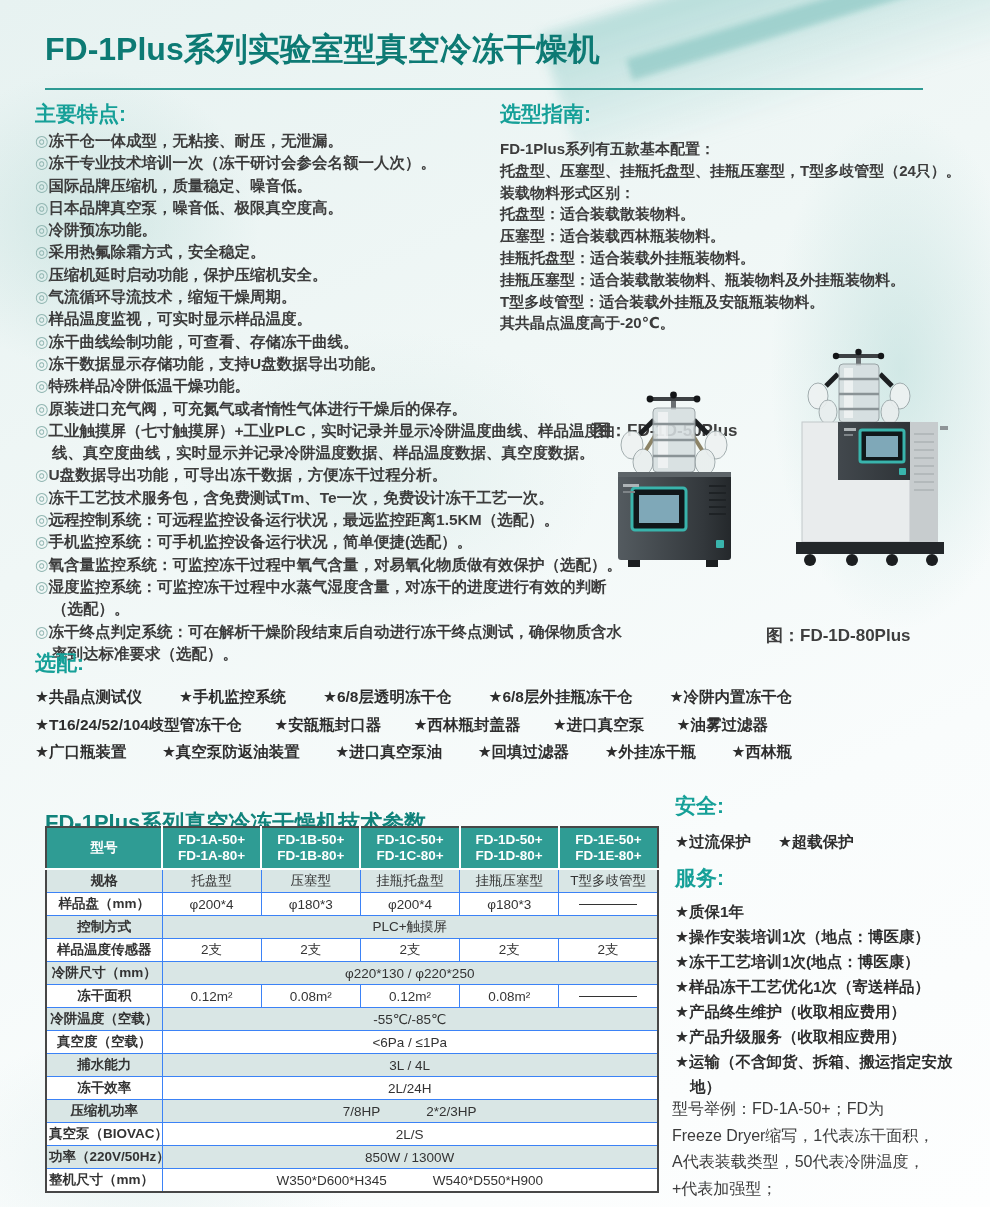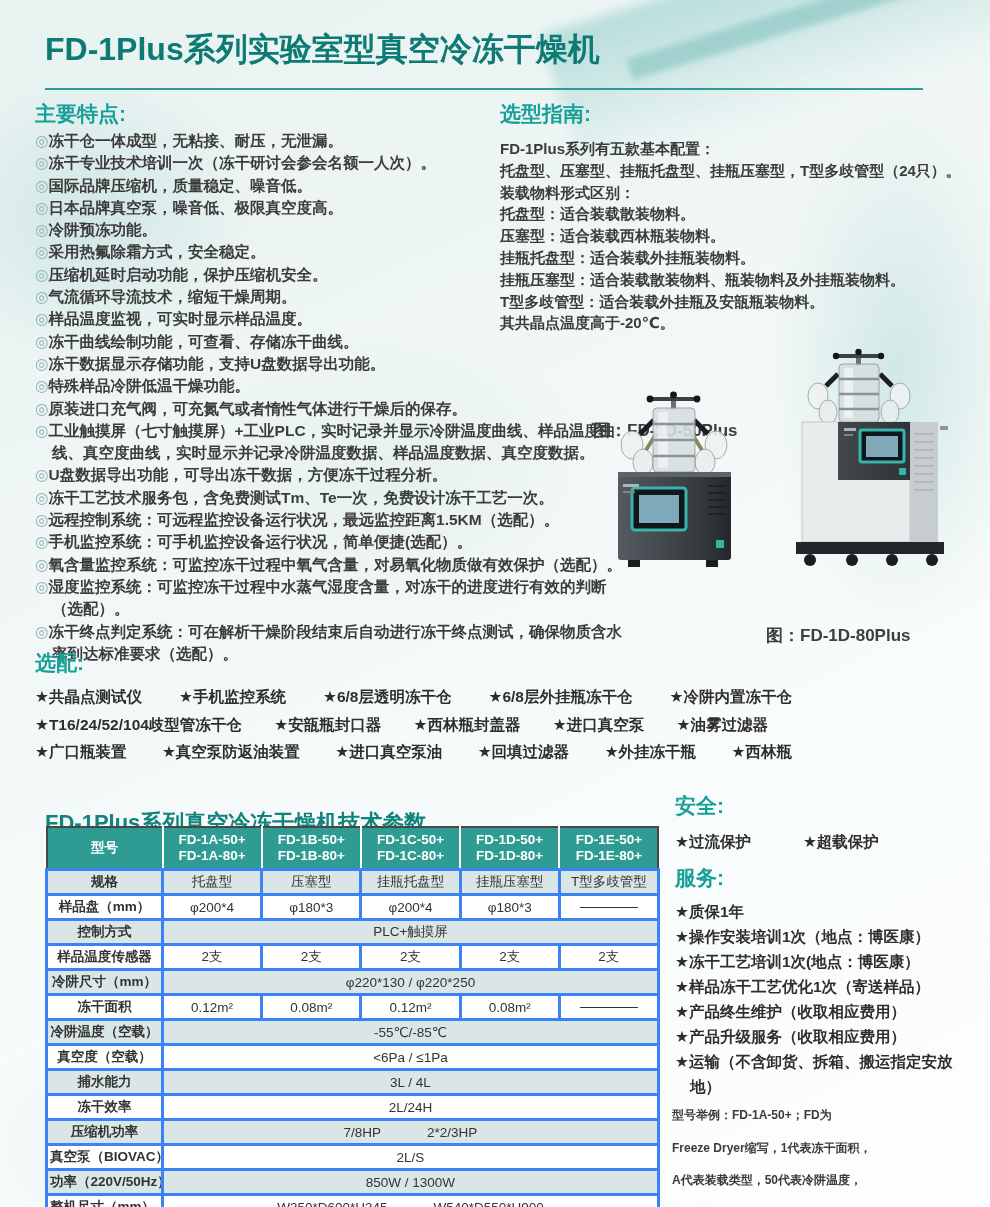--- a/index.html
+++ b/index.html
@@ -57,37 +57,37 @@
   table.specs col.lab{width:116px;}
   table.specs col.dat{width:99.2px;}
   table.specs th{
     background:#2f9c94;color:#fff;font-weight:bold;
     border:2px solid #fff;border-top:none;
     height:40px;padding:0;line-height:16px;font-size:13.5px;
   }
   table.specs th:first-child{border-left:none;}
   table.specs th:last-child{border-right:none;}
   table.specs td{
-    border:3px solid #3b82f6;height:22px;padding:0 2px;
+    border:1px solid #3b82f6;height:22px;padding:0 2px;
     text-align:center;vertical-align:middle;color:#333;
     white-space:nowrap;overflow:hidden;
   }
   table.specs tr.stripe td{background:#d9e6e5;}
   table.specs td.lab{font-weight:600;}
   .blankline{display:inline-block;width:58px;height:1px;background:#333;vertical-align:middle;}
   .gap2{margin-left:46px;}
 
-  .safety-items{display:flex;gap:52px;}
+  .safety-items{display:flex;gap:27px;}
   .star-item{font-size:15.5px;font-weight:600;color:#2e2e2e;white-space:nowrap;}
 
   .service-list{left:675px;top:899px;width:294px;}
   .service-item{font-size:15.5px;font-weight:600;line-height:25px;color:#2e2e2e;padding-left:15px;text-indent:-15px;}
 
   .model-example{left:672px;top:1096px;width:312px;}
-  .model-line{font-size:12px;font-weight:700;line-height:26.5px;color:#3b3b3b;white-space:nowrap;margin-top:6px;}
+  .model-line{font-size:16px;font-weight:400;line-height:26.5px;color:#3b3b3b;white-space:nowrap;}
 
   svg{display:block;}
 </style>
 </head>
 <body>
 
 <div id="page">
 
   <div class="bgdeco bg-streak1"></div>
   <div class="bgdeco bg-streak2"></div>

